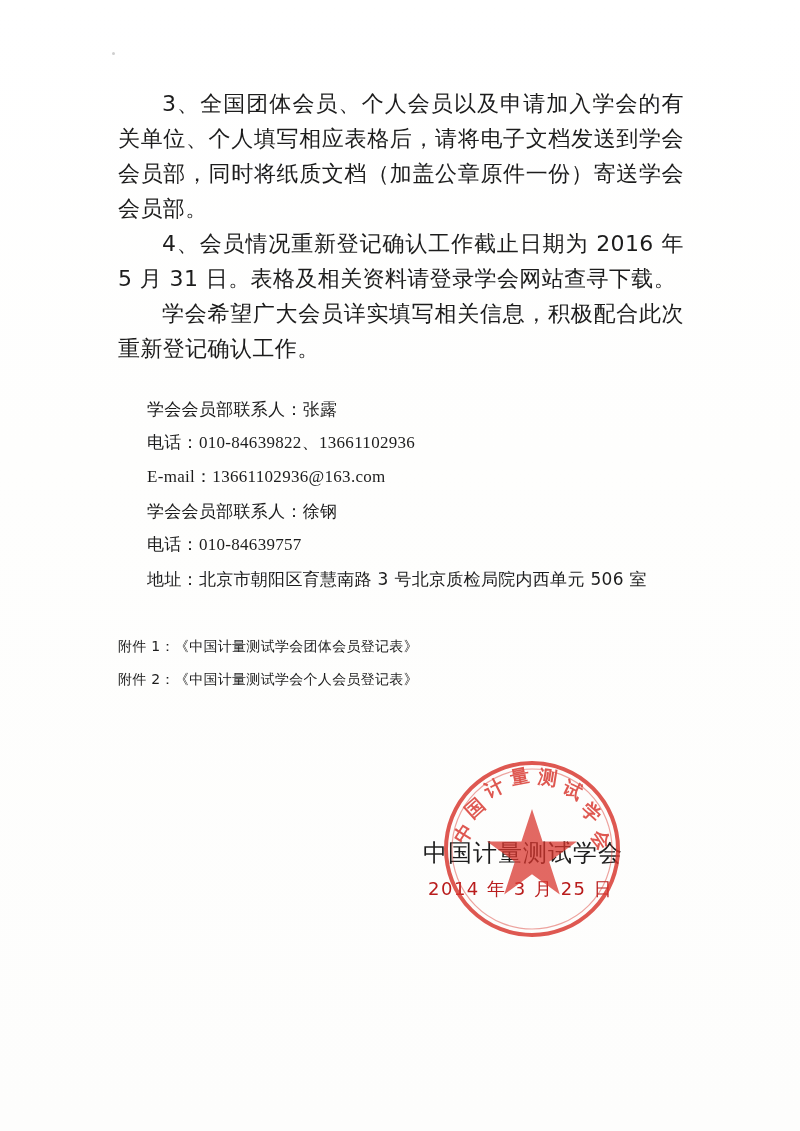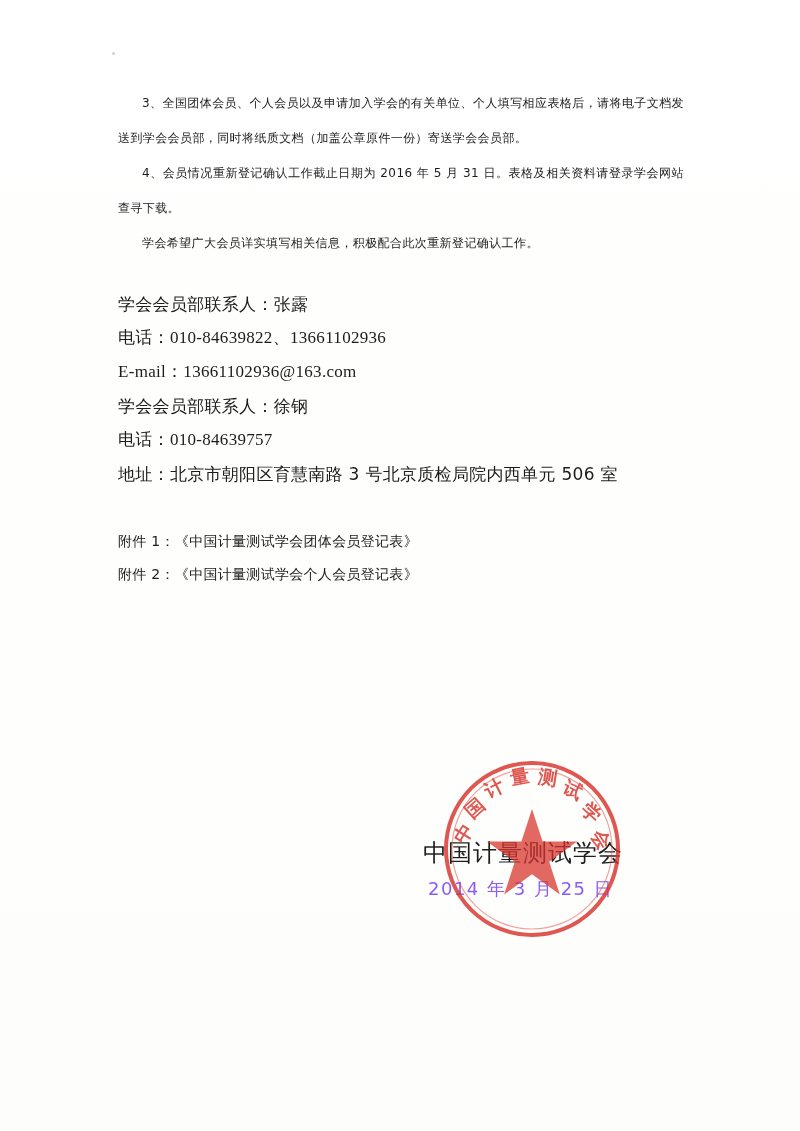--- a/index.html
+++ b/index.html
@@ -27,40 +27,41 @@
     background: linear-gradient(180deg, #ffffff 0%, #fefefd 40%, #fdfdfc 100%);
     pointer-events: none;
   }
   .content {
     position: absolute;
     left: 118px;
     top: 86px;
     width: 566px;
   }
   .para {
-    font-size: 12px;
+    font-size: 22px;
     line-height: 35px;
     letter-spacing: 0.4px;
     text-align: justify;
     text-justify: inter-ideograph;
     color: #1c1c1c;
     margin: 0 0 0 0;
   }
   .para.indent {
     text-indent: 2em;
   }
   .block-gap-md { height: 26px; }
   .block-gap-lg { height: 34px; }
 
   .contact-line {
     font-size: 17px;
     line-height: 34px;
     letter-spacing: 0.3px;
     color: #1c1c1c;
     white-space: nowrap;
+    margin-left: 29px;
   }
   .contact-line.mono {
     font-family: Liberation Serif, serif;
   }
   .attach-line {
     font-size: 14px;
     line-height: 33px;
     letter-spacing: 0.3px;
     color: #1c1c1c;
     white-space: nowrap;
@@ -84,21 +85,21 @@
     color: #1d1d1d;
     white-space: nowrap;
   }
   .sign-date {
     position: absolute;
     left: 310px;
     top: 116px;
     font-size: 18px;
     line-height: 36px;
     letter-spacing: 1.5px;
-    color: #8b5cf6;
+    color: #b91c1c;
     white-space: nowrap;
   }
 
   
   .stamp {
     position: absolute;
     left: 320px;
     top: 0px;
     width: 188px;
     height: 188px;

